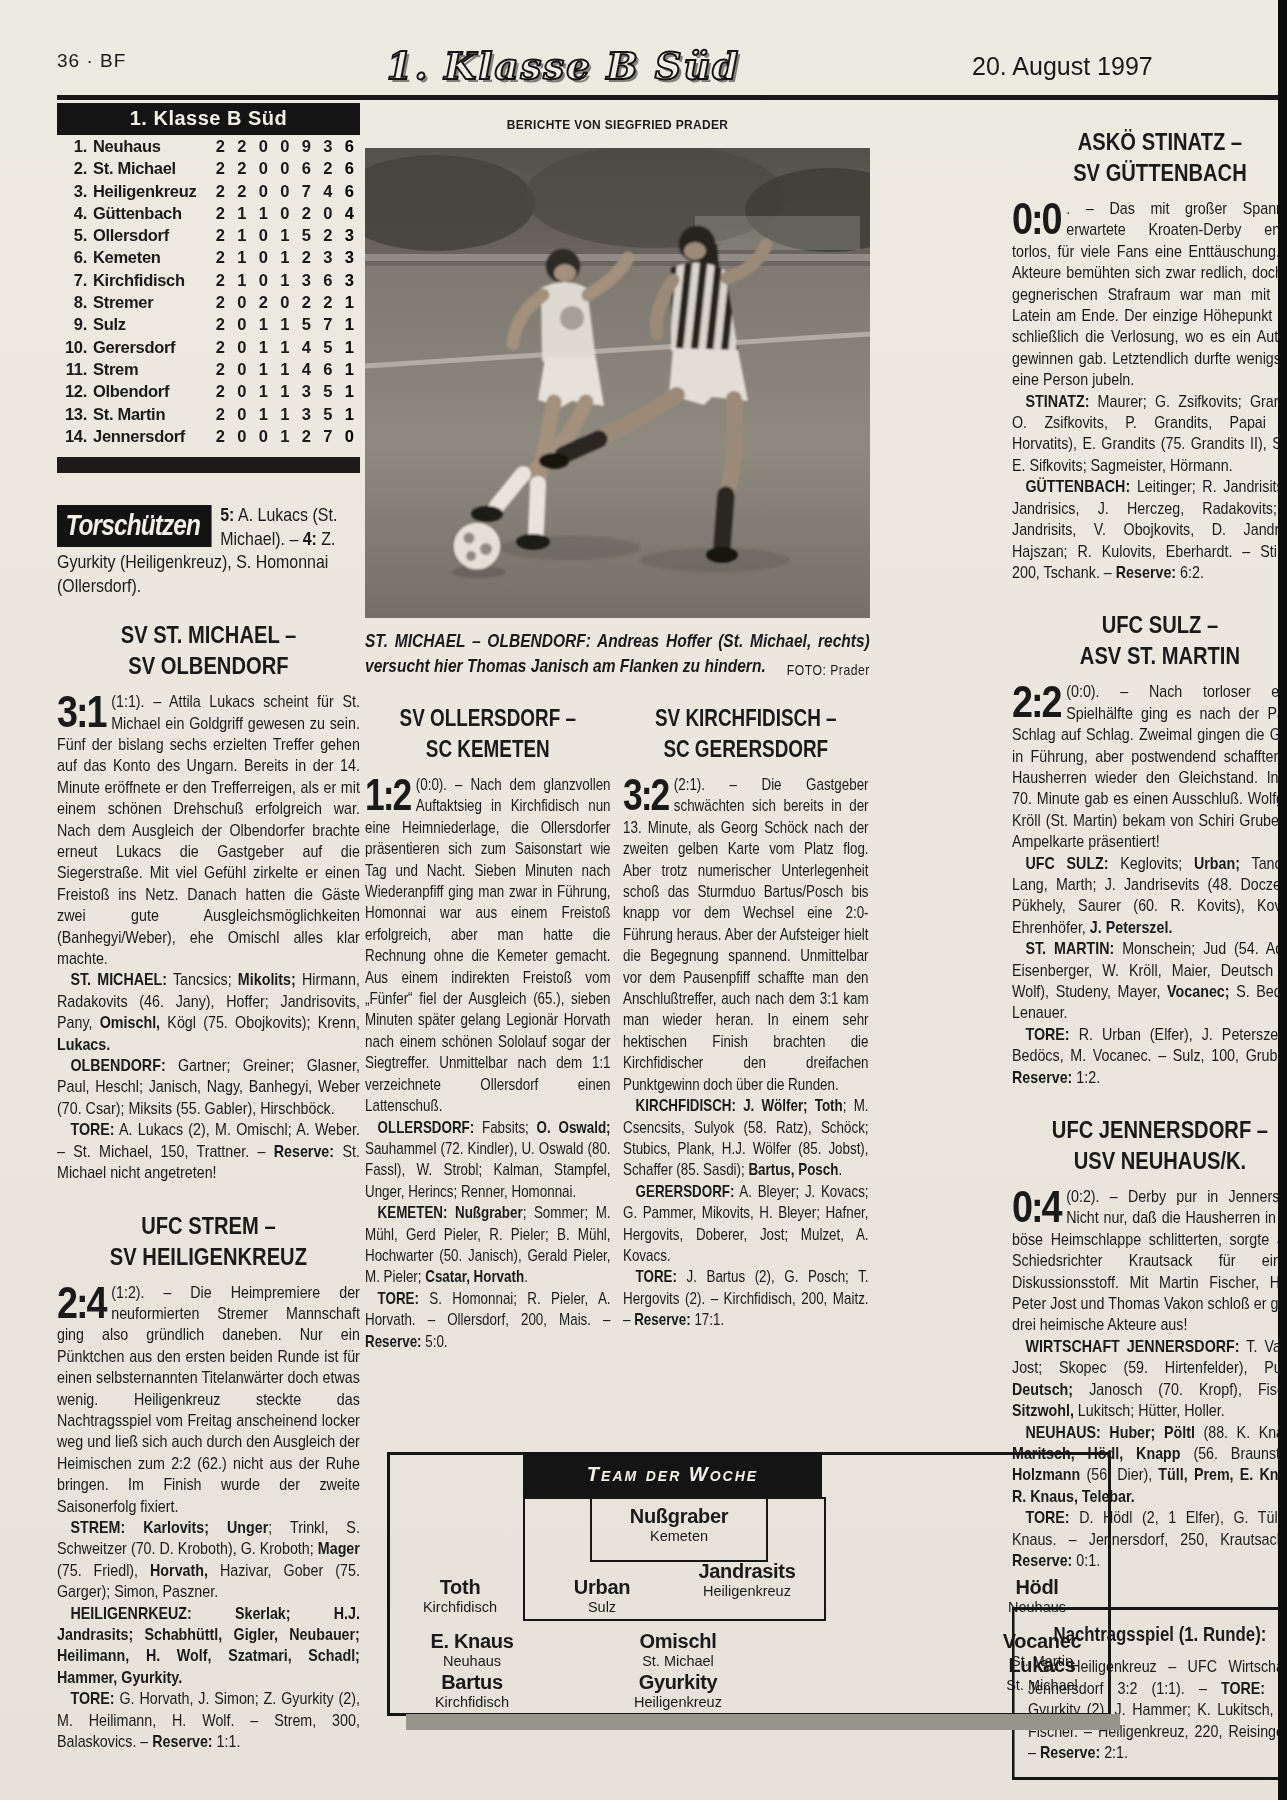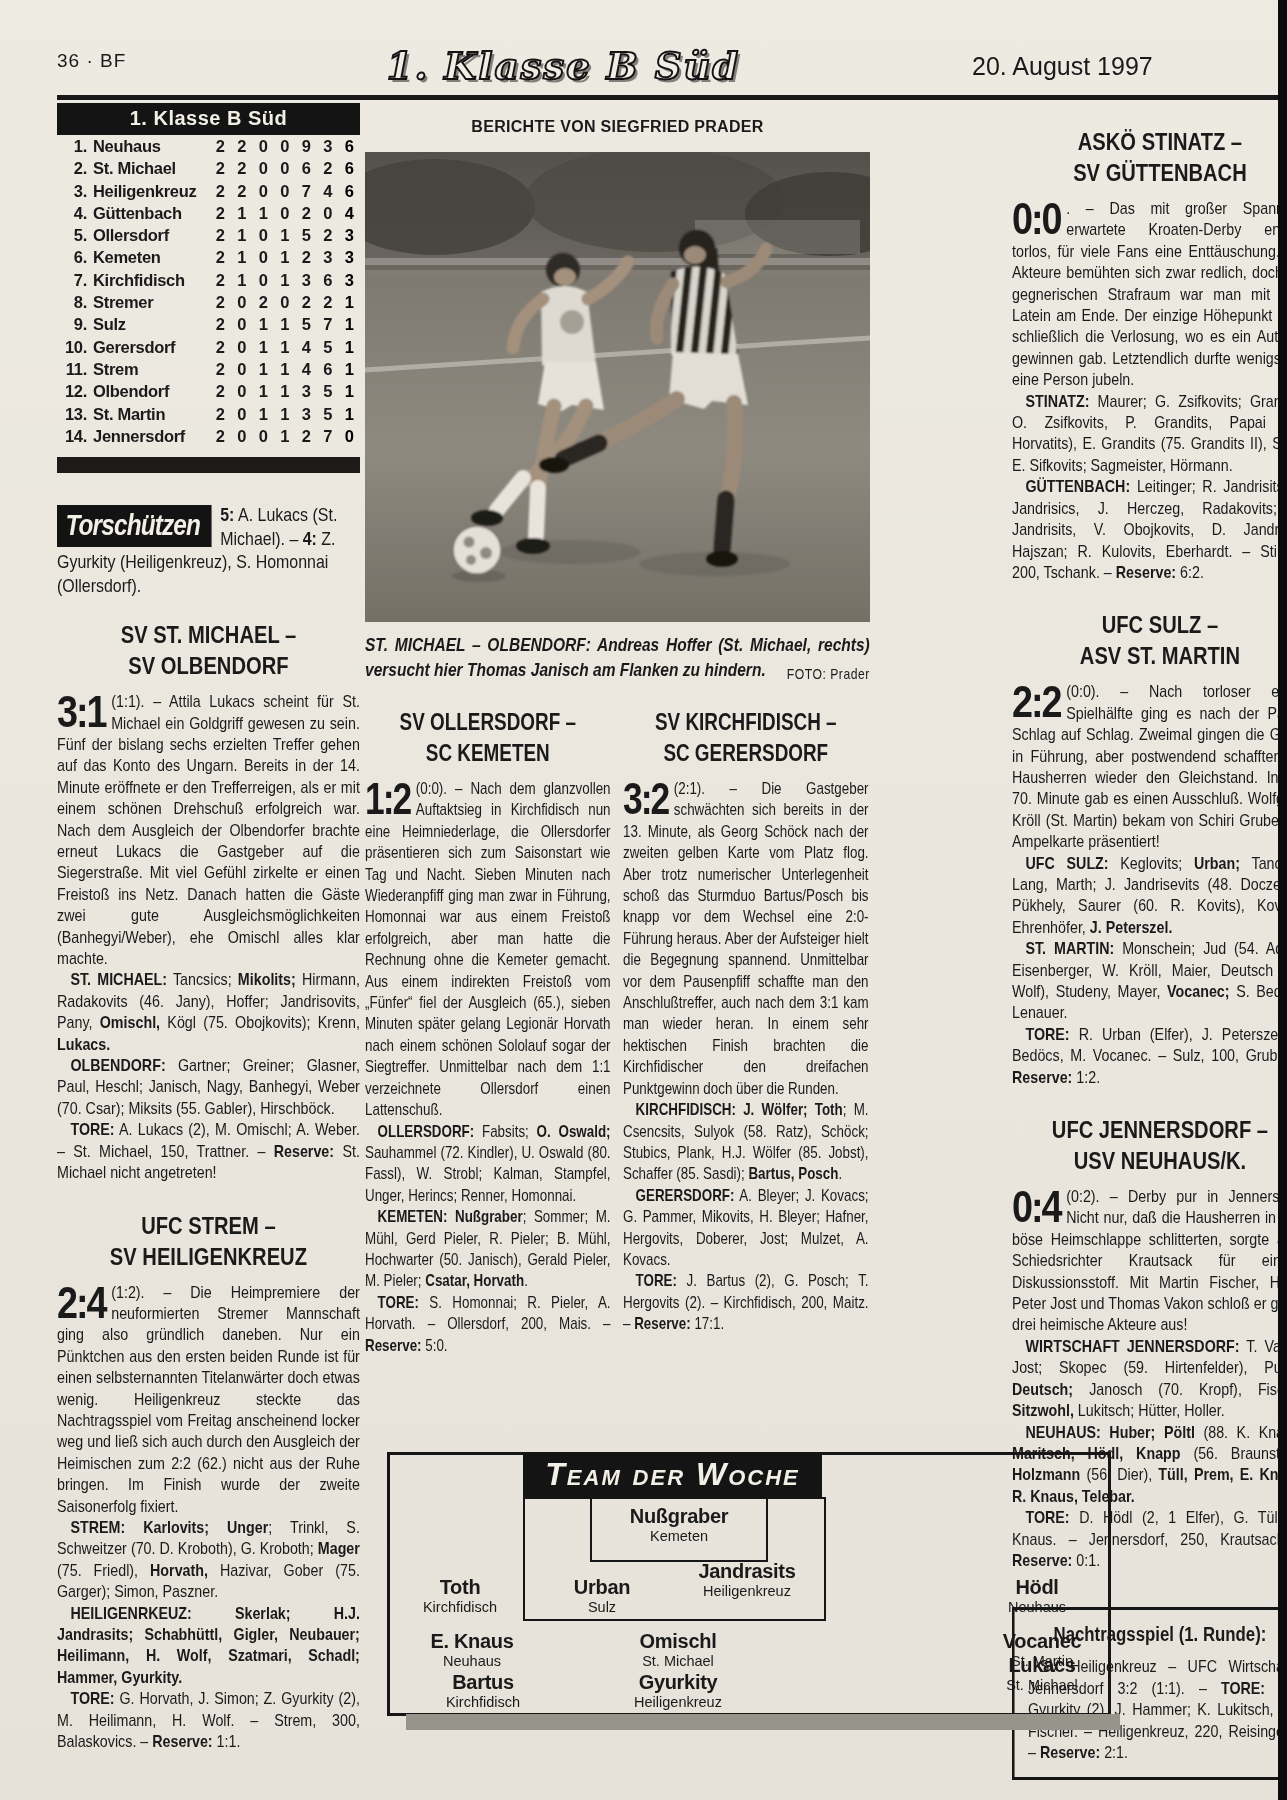--- a/index.html
+++ b/index.html
@@ -39,32 +39,32 @@
   .match-head{margin:26px 0 10px;text-align:center;font-size:24px;line-height:31px;font-weight:bold;}
   .match-head span{display:block;}
   .article:first-child .match-head{margin-top:22px;}
   .body{font-size:17px;line-height:21.4px;text-align:justify;margin:0;}
   .lead .score{float:left;font-size:45px;line-height:37px;font-weight:bold;letter-spacing:-2.5px;padding:2px 7px 0 0;}
   .lineup{text-indent:16px;}
   
   .headline{margin:0;text-align:center;}
   .headline span{display:block;font-size:44px;line-height:53px;font-weight:bold;letter-spacing:-1px;
         transform:scaleX(0.86);transform-origin:50% 0;white-space:nowrap;}
-  .byline{margin-top:12px;text-align:center;font-weight:bold;font-size:16px;letter-spacing:.3px;}
+  .byline{margin-top:12px;text-align:center;font-weight:bold;font-size:12px;letter-spacing:.3px;}
   .photo{margin:16px 0 0;width:505px;height:470px;background:#7b776f;box-shadow:inset 0 0 46px rgba(0,0,0,.4);}
   .caption-wrap{margin-top:10px;}
   figure{margin:0;}
   figcaption{font-style:italic;font-weight:bold;font-size:18.5px;line-height:25px;text-align:justify;}
   .credit{float:right;font-style:normal;font-weight:normal;font-size:14.5px;letter-spacing:.6px;padding-top:5px;}
   .two-col{display:flex;gap:12px;margin-top:2px;}
   .mid-sub{width:246px;}
   
   .totw{position:absolute;left:387px;top:1452px;width:718px;height:258px;border:3px solid #161616;}
   .totw-banner{position:absolute;left:133px;top:-3px;width:299px;height:45px;background:#141414;color:#f2efe7;
-        font-style:italic;font-weight:bold;font-variant:small-caps;font-size:32px;line-height:44px;
+        font-style:italic;font-weight:bold;font-variant:small-caps;font-size:20px;line-height:44px;
         text-align:center;letter-spacing:2px;}
   .totw-inner{position:absolute;left:133px;top:42px;width:299px;height:120px;border:2px solid #161616;}
   .totw-keeper{position:absolute;left:200px;top:42px;width:174px;height:56px;border:2px solid #161616;text-align:center;padding-top:5px;}
   .p-name{font-size:20px;font-weight:bold;line-height:24px;letter-spacing:-.3px;}
   .p-club{font-size:14.5px;line-height:17px;}
   .totw-player{position:absolute;width:170px;transform:translateX(-50%);text-align:center;}
   .totw-shadow{position:absolute;left:406px;top:1714px;width:714px;height:16px;background:#97948c;}
   
   .postponed{margin-top:36px;border:3px solid #161616;padding:12px 16px 14px;}
   .postponed h4{margin:0 0 10px;text-align:center;font-size:20px;line-height:24px;}
@@ -453,21 +453,21 @@
         <div class="p-club">Neuhaus</div>
       </div>
       <div class="totw-player" style="left: 288px; top: 174px;">
         <div class="p-name">Omischl</div>
         <div class="p-club">St. Michael</div>
       </div>
       <div class="totw-player" style="left: 652px; top: 174px;">
         <div class="p-name">Vocanec</div>
         <div class="p-club">St. Martin</div>
       </div>
-      <div class="totw-player" style="left: 93px; top: 215px;">
+      <div class="totw-player" style="left: 82px; top: 215px;">
         <div class="p-name">Bartus</div>
         <div class="p-club">Kirchfidisch</div>
       </div>
       <div class="totw-player" style="left: 288px; top: 215px;">
         <div class="p-name">Gyurkity</div>
         <div class="p-club">Heiligenkreuz</div>
       </div>
       <div class="totw-player" style="left: 652px; top: 198px;">
         <div class="p-name">Lukacs</div>
         <div class="p-club">St. Michael</div>

